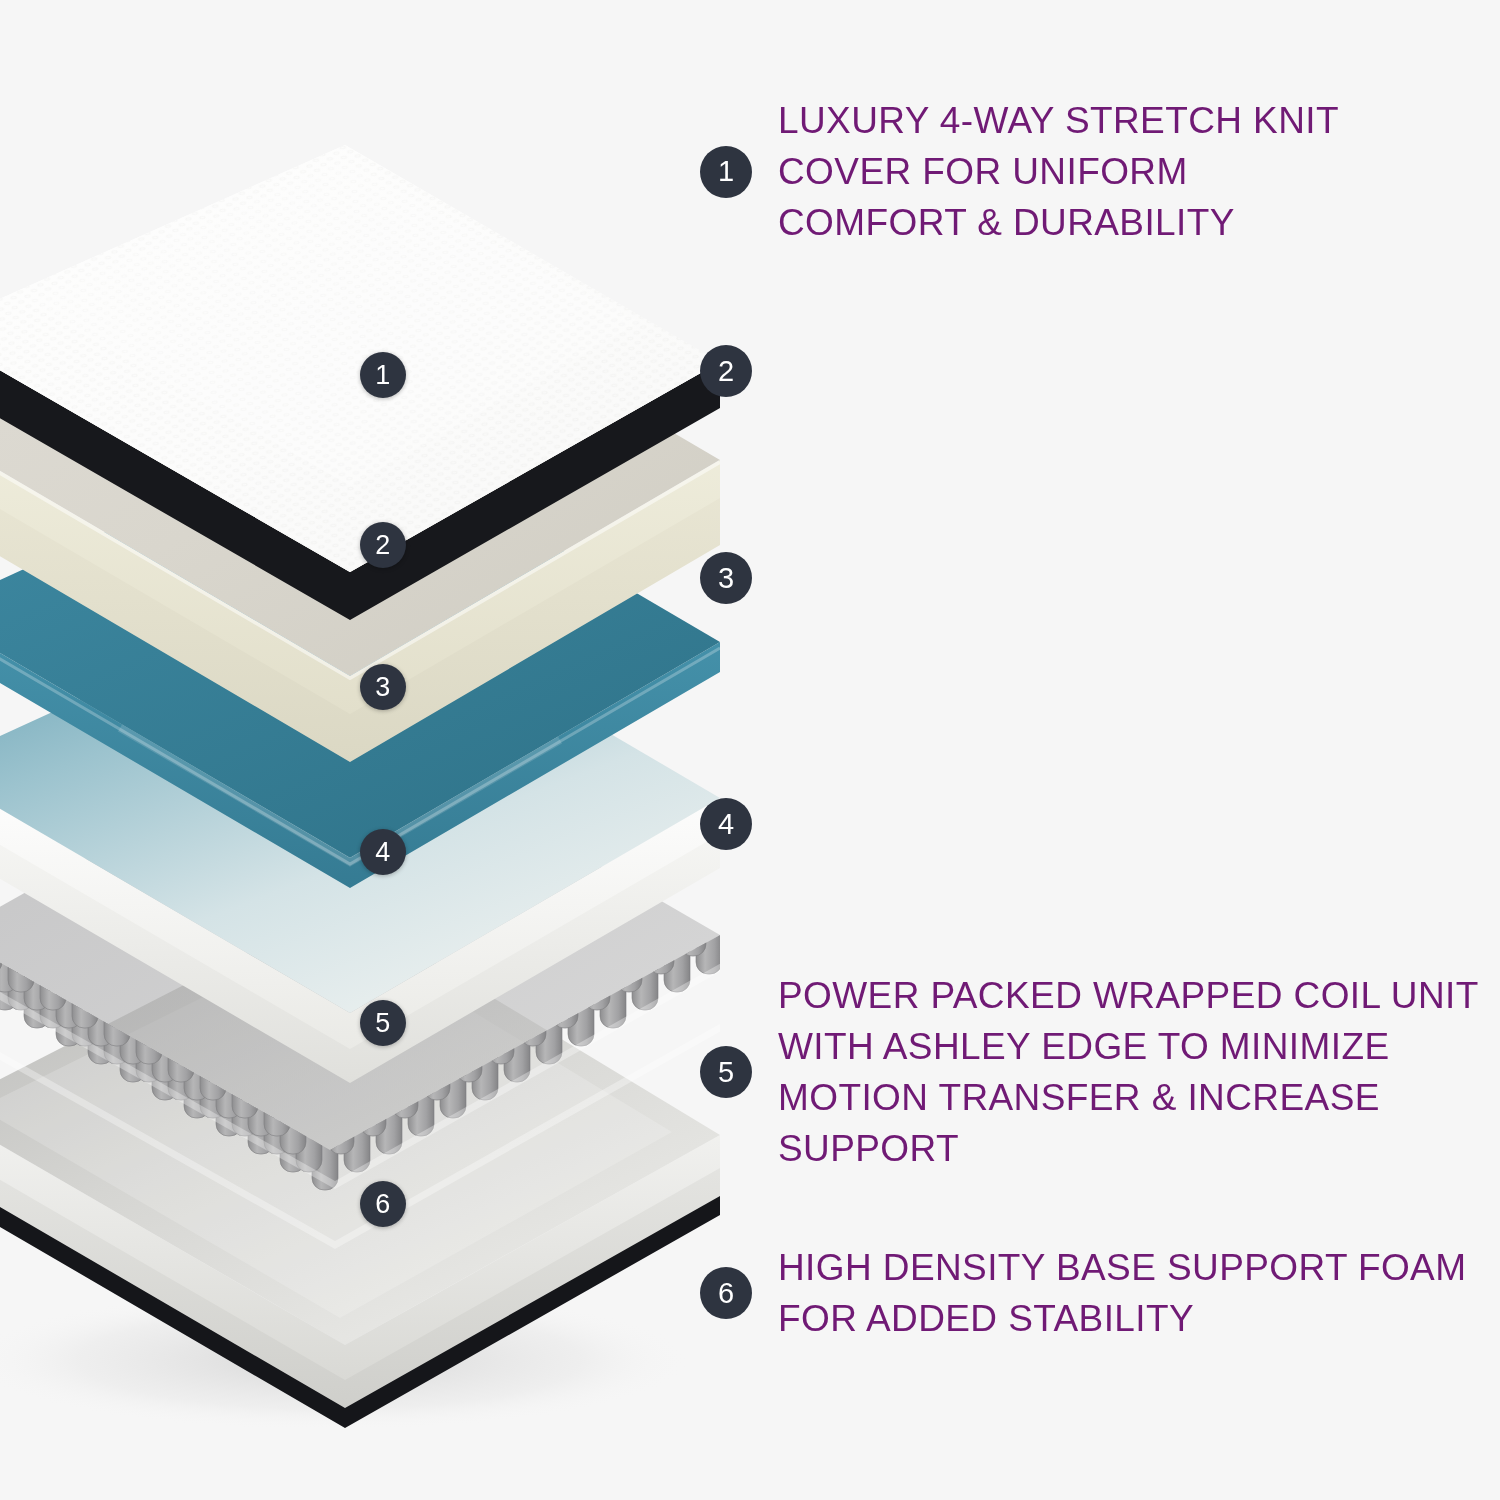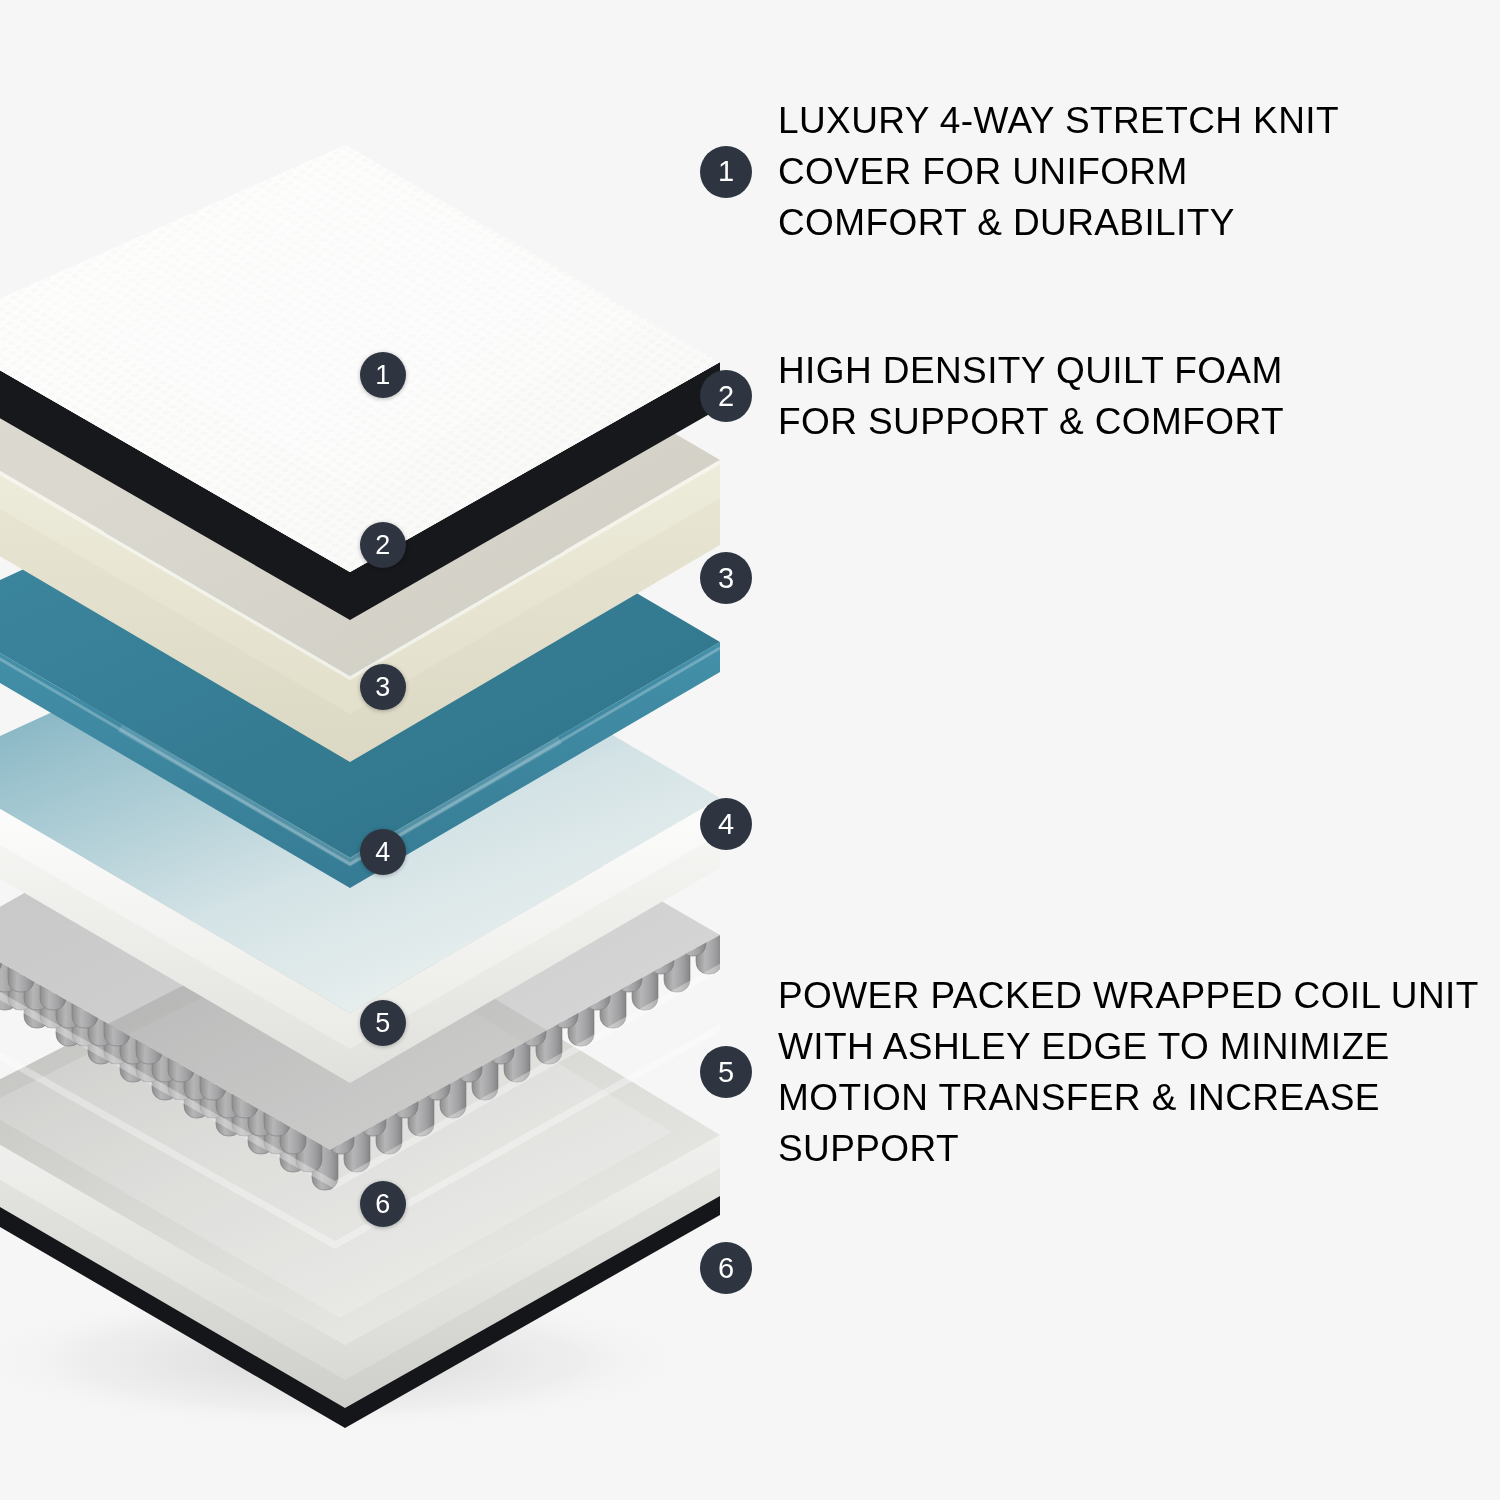--- a/index.html
+++ b/index.html
@@ -68,21 +68,21 @@
     display: flex;
     align-items: center;
     justify-content: center;
     font-size: 29px;
     font-weight: 400;
     line-height: 1;
     font-family: "Liberation Sans", sans-serif;
   }
   .legend-text {
     margin-left: 26px;
-    color: #000000;
+    color: #701a75;
     font-size: 37px;
     line-height: 1.38;
     letter-spacing: 0.4px;
     font-weight: 300;
     font-family: "Liberation Sans", sans-serif;
     text-transform: uppercase;
     white-space: pre-line;
   }
 </style>
 </head>
@@ -399,38 +399,38 @@
 
     <div class="legend-item" style="top:95px;">
       <div class="legend-badge">1</div>
       <div class="legend-text">LUXURY 4-WAY STRETCH KNIT
 COVER FOR UNIFORM
 COMFORT &amp; DURABILITY</div>
     </div>
 
     <div class="legend-item" style="top:345px;">
       <div class="legend-badge">2</div>
-      <div class="legend-text">HIGH DENSITY QUILT FOAM
-FOR SUPPORT &amp; COMFORT</div>
     </div>
 
     <div class="legend-item" style="top:552px;">
       <div class="legend-badge">3</div>
     </div>
 
     <div class="legend-item" style="top:798px;">
       <div class="legend-badge">4</div>
     </div>
 
     <div class="legend-item" style="top:970px;">
       <div class="legend-badge">5</div>
       <div class="legend-text">POWER PACKED WRAPPED COIL UNIT
 WITH ASHLEY EDGE TO MINIMIZE
 MOTION TRANSFER &amp; INCREASE
 SUPPORT</div>
     </div>
 
     <div class="legend-item" style="top:1242px;">
       <div class="legend-badge">6</div>
+      <div class="legend-text">HIGH DENSITY BASE SUPPORT FOAM
+FOR ADDED STABILITY</div>
     </div>
 
   </div>
 </div>
 
 </body></html>

